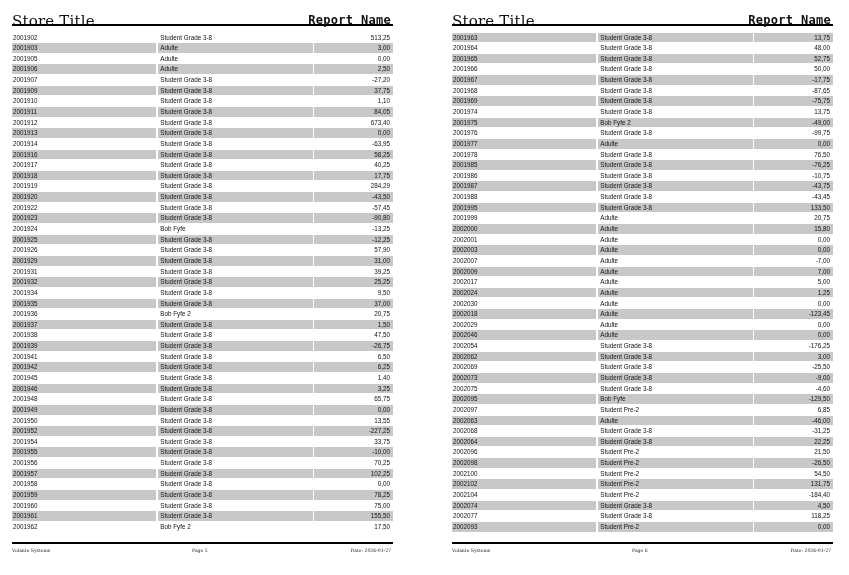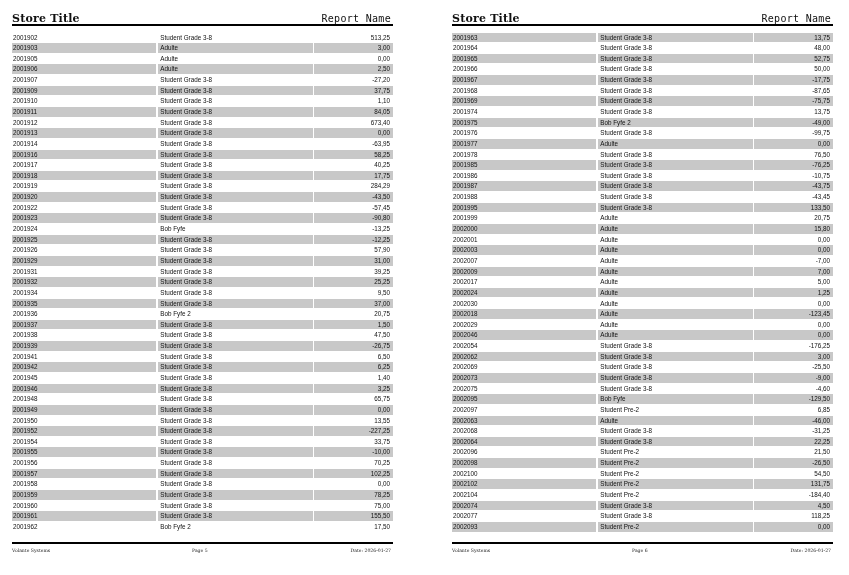--- a/index.html
+++ b/index.html
@@ -1,22 +1,22 @@
 <!DOCTYPE html>
 <html><head>
 <meta charset="utf-8">
 <style>
   html, body { margin: 0; padding: 0; background: #ffffff; }
   body { width: 849px; height: 575px; position: relative; overflow: hidden; font-family: "Liberation Sans", sans-serif; color: #111; }
   .page { position: absolute; top: 0; width: 381px; height: 575px; }
   .page.left { left: 12px; }
   .page.right { left: 452px; }
   .hdr { position: absolute; top: 12px; left: 0; width: 381px; height: 12px; border-bottom: 2px solid #000; }
-  .hdr .title { position: absolute; left: 0; top: 0; font-family: "DejaVu Serif", serif; font-weight: bold; font-size: 11px; letter-spacing: 0.2px; }
-  .hdr .rname { position: absolute; right: 2px; top: 1px; font-family: "DejaVu Sans Mono", monospace; font-weight: normal; font-size: 10px; letter-spacing: 0.3px; }
+  .hdr .title { position: absolute; left: 0; top: 0; font-family: "DejaVu Serif", serif; font-weight: normal; font-size: 15px; letter-spacing: 0.2px; }
+  .hdr .rname { position: absolute; right: 2px; top: 1px; font-family: "DejaVu Sans Mono", monospace; font-weight: bold; font-size: 12px; letter-spacing: 0.3px; }
   .rows { position: absolute; top: 32px; left: 0; width: 381px; }
   .row { height: 10.65px; display: flex; font-size: 6.3px; line-height: 10.65px; }
   .row .c1 { width: 144px; padding-left: 1px; }
   .row .c2 { width: 154px; margin-left: 2px; padding-left: 2px; }
   .row .c3 { width: 76px; margin-left: 1px; text-align: right; padding-right: 3px; }
   .row.alt .c1, .row.alt .c2, .row.alt .c3 { background: #c8c8c8; }
   .row .c1, .row .c2, .row .c3 { height: 9.6px; line-height: 9.6px; margin-top: 0.5px; box-sizing: content-box; }
   .ftr { position: absolute; top: 542px; left: 0; width: 381px; border-top: 2px solid #000; }
   .ftr span { position: absolute; top: 4px; font-family: "DejaVu Serif", serif; font-size: 4.6px; color: #222; }
   .ftr .f-left { left: 0; }

